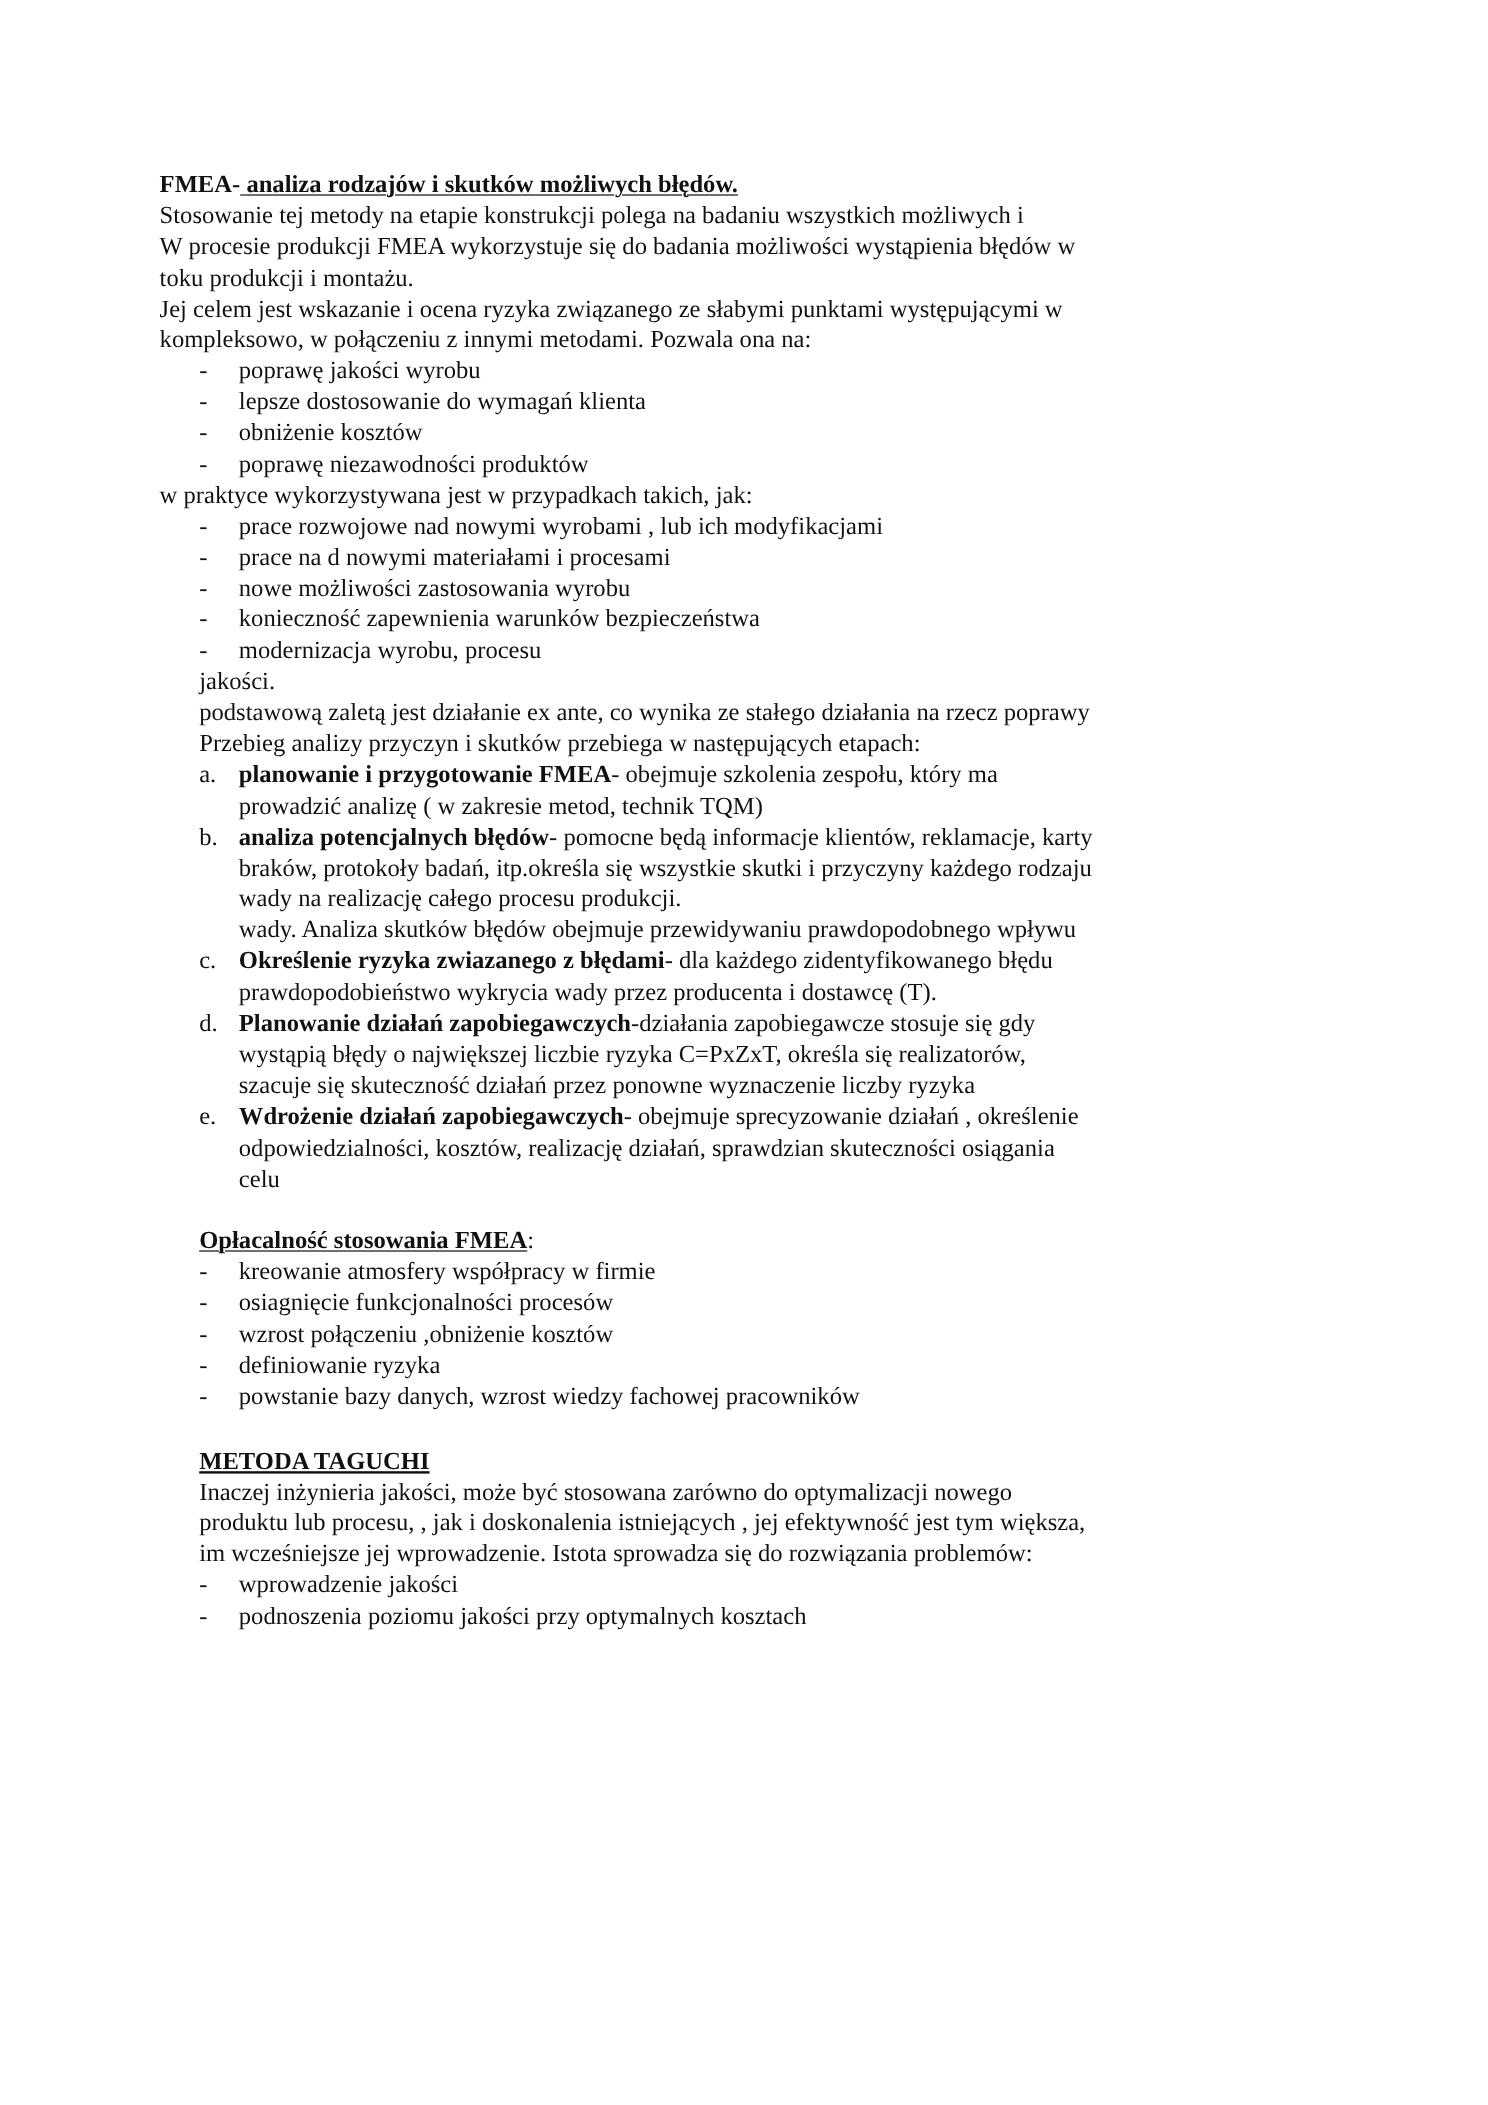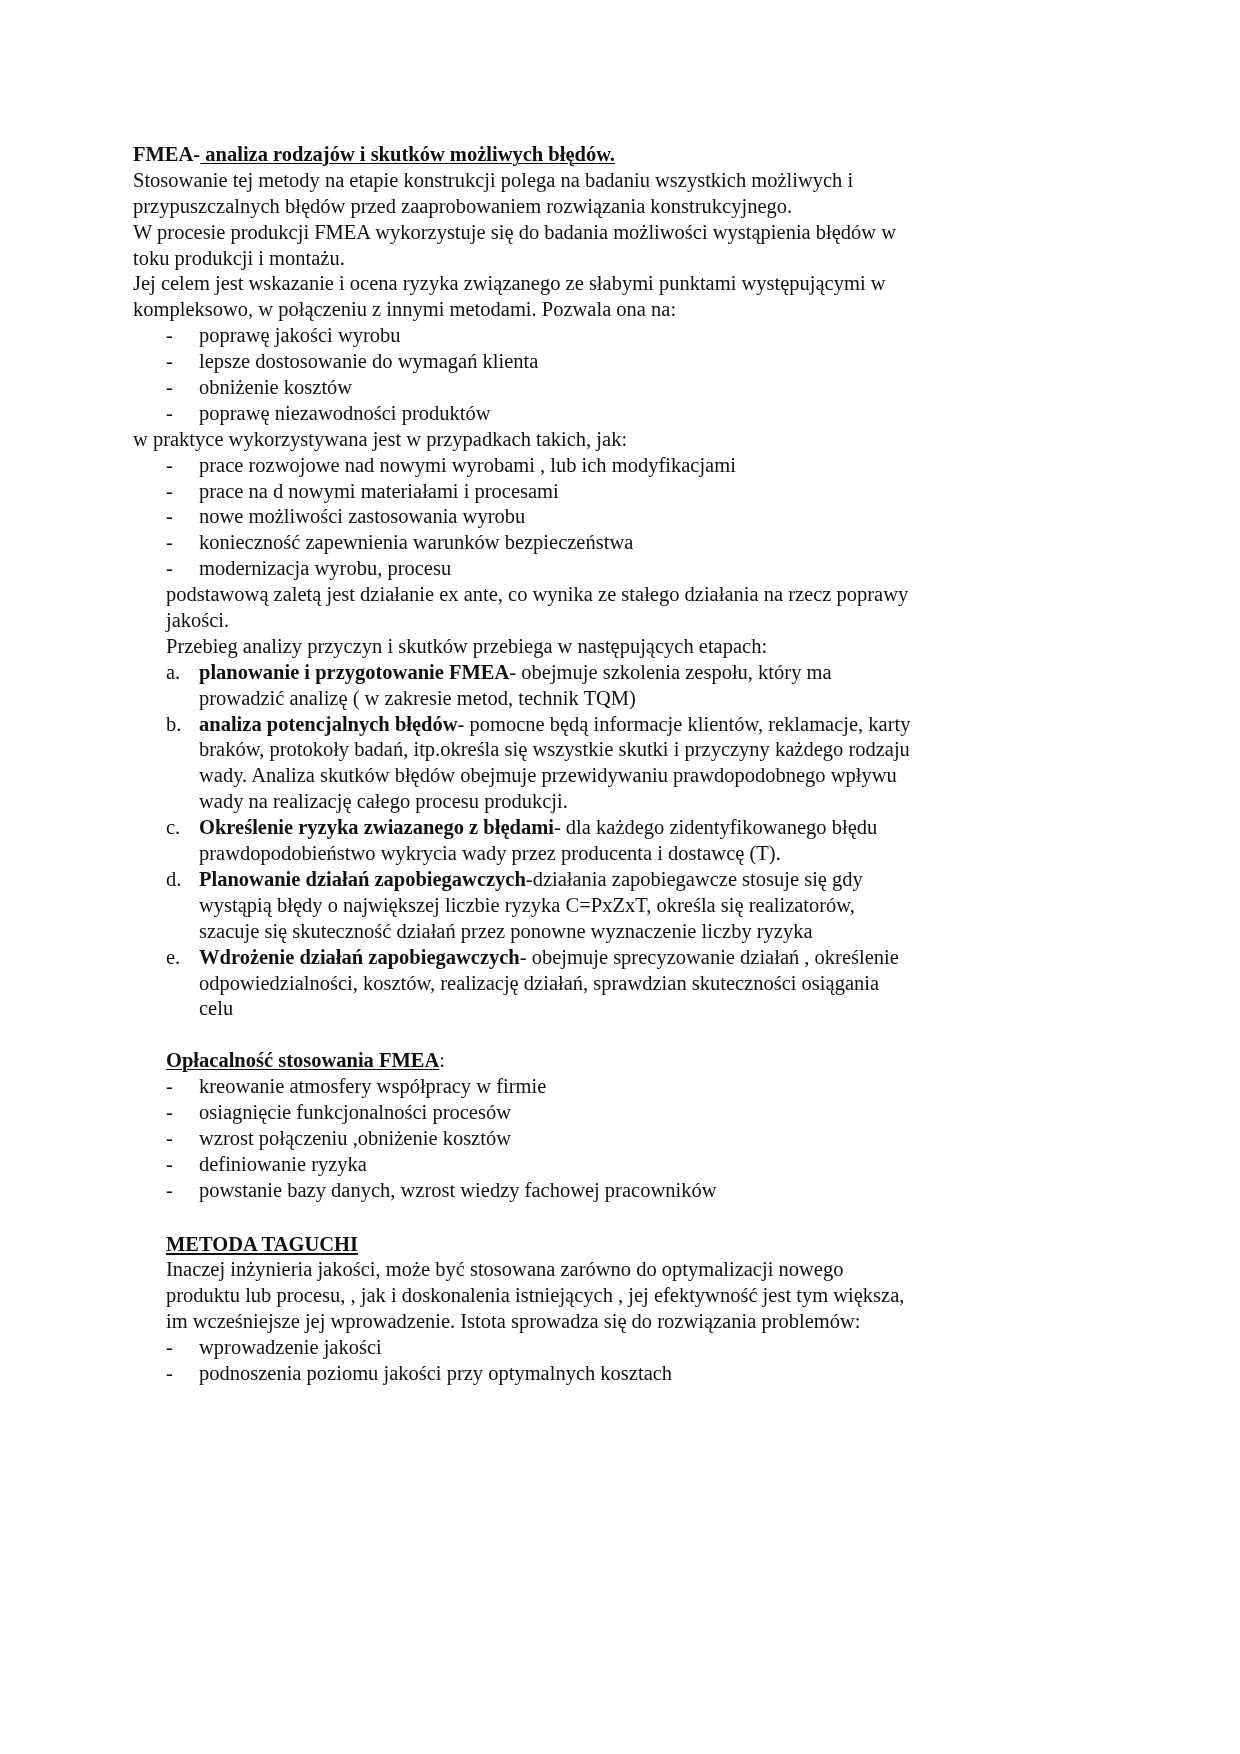--- a/index.html
+++ b/index.html
@@ -29,21 +29,20 @@
 
 <div class="page">
   <div class="content">
 
     <div class="line">
       <span class="b">FMEA-</span><span class="b u"> analiza rodzajów i skutków możliwych błędów.</span>
     </div>
 
     <div>
       <div class="line">Stosowanie tej metody na etapie konstrukcji polega na badaniu wszystkich możliwych i</div>
-      <div class="line">przypuszczalnych błędów  przed zaaprobowaniem rozwiązania konstrukcyjnego.</div>
       <div class="line">W procesie produkcji FMEA wykorzystuje się do badania możliwości wystąpienia błędów w</div>
       <div class="line">toku produkcji i montażu.</div>
       <div class="line">Jej celem jest wskazanie i ocena ryzyka związanego ze słabymi punktami występującymi w</div>
       <div class="line">kompleksowo, w połączeniu z innymi metodami. Pozwala ona na:</div>
     </div>
 
     <div>
       <div class="line li"><span class="mk">-</span><span>poprawę jakości wyrobu</span></div>
       <div class="line li"><span class="mk">-</span><span>lepsze dostosowanie do wymagań klienta</span></div>
       <div class="line li"><span class="mk">-</span><span>obniżenie kosztów</span></div>
@@ -54,38 +53,38 @@
 
     <div>
       <div class="line li"><span class="mk">-</span><span>prace rozwojowe nad nowymi wyrobami , lub ich modyfikacjami</span></div>
       <div class="line li"><span class="mk">-</span><span>prace na d nowymi materiałami i procesami</span></div>
       <div class="line li"><span class="mk">-</span><span>nowe możliwości zastosowania wyrobu</span></div>
       <div class="line li"><span class="mk">-</span><span>konieczność zapewnienia warunków bezpieczeństwa</span></div>
       <div class="line li"><span class="mk">-</span><span>modernizacja wyrobu, procesu</span></div>
     </div>
 
     <div>
+      <div class="line ind">jakości.</div>
       <div class="line ind">podstawową zaletą jest działanie ex ante, co wynika ze stałego działania na rzecz poprawy</div>
-      <div class="line ind">jakości.</div>
     </div>
 
     <div class="line ind">Przebieg analizy przyczyn i skutków przebiega w następujących etapach:</div>
 
     <div>
 
       <div>
         <div class="line ol"><span class="mk">a.</span><span class="b">planowanie i przygotowanie FMEA</span><span>- obejmuje szkolenia zespołu, który ma</span></div>
         <div class="line olc">prowadzić analizę ( w zakresie metod, technik TQM)</div>
       </div>
 
       <div>
         <div class="line ol"><span class="mk">b.</span><span class="b">analiza potencjalnych błędów</span><span>- pomocne będą informacje klientów, reklamacje, karty</span></div>
         <div class="line olc">braków, protokoły badań, itp.określa się wszystkie skutki i przyczyny każdego rodzaju</div>
+        <div class="line olc">wady na realizację całego procesu produkcji.</div>
         <div class="line olc">wady. Analiza skutków błędów obejmuje przewidywaniu prawdopodobnego wpływu</div>
-        <div class="line olc">wady na realizację całego procesu produkcji.</div>
       </div>
 
       <div>
         <div class="line ol"><span class="mk">c.</span><span class="b">Określenie ryzyka zwiazanego z błędami</span><span>- dla każdego zidentyfikowanego błędu</span></div>
         <div class="line olc">prawdopodobieństwo wykrycia wady przez producenta   i dostawcę (T).</div>
       </div>
 
       <div>
         <div class="line ol"><span class="mk">d.</span><span class="b">Planowanie działań zapobiegawczych</span><span>-działania zapobiegawcze stosuje się gdy</span></div>
         <div class="line olc">wystąpią błędy o największej liczbie ryzyka C=PxZxT, określa się realizatorów,</div>

